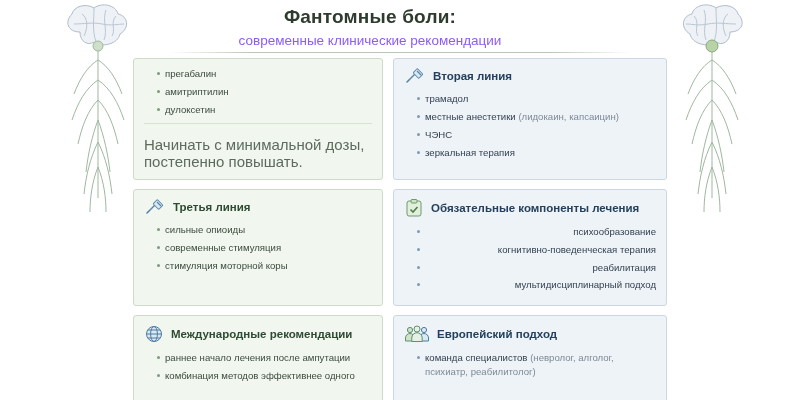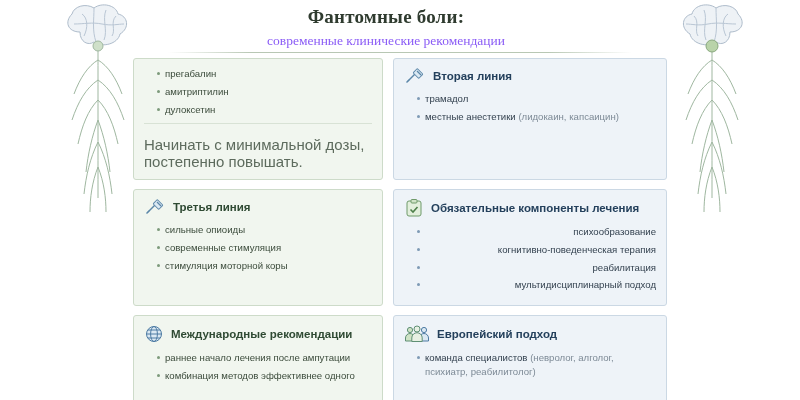--- a/index.html
+++ b/index.html
@@ -25,25 +25,24 @@
     position: absolute;
     top: 0;
     pointer-events: none;
   }
   .art-left { left: 58px; top: 2px; }
   .art-right { right: 48px; top: 2px; }
 
   
   .header {
     position: absolute;
-    left: 16px;
+    left: 0;
     top: 6px;
     width: 740px;
     text-align: center;
-    font-family: Liberation Serif, serif;
   }
   .title {
     font-size: 19px;
     font-weight: bold;
     color: #2f3b2f;
     letter-spacing: .2px;
   }
   .subtitle {
     font-size: 13.5px;
     color: #8b5cf6;
@@ -218,20 +217,22 @@
             <path d="M4 14 L11 7" stroke="#5b86a8" stroke-width="1.4" fill="none"></path>
             <rect x="10" y="3.5" width="8" height="6" rx="1" transform="rotate(45 14 6.5)" fill="#dbe9f3" stroke="#5b86a8"></rect>
             <path d="M2.5 15.5 L5 13" stroke="#5b86a8" stroke-width="1.4"></path>
             <path d="M13 4 L17 8" stroke="#5b86a8" stroke-width="1.2"></path>
           </svg>
           <div class="card-title">Вторая линия</div>
         </div>
         <ul class="items">
           <li><span>трамадол</span></li>
           <li><span>местные анестетики</span> <span class="muted">(лидокаин, капсаицин)</span></li>
+          <li><span>ЧЭНС</span></li>
+          <li><span>зеркальная терапия</span></li>
         </ul>
       </div>
 
     </div>
 
     <div class="row">
 
       <div class="card green" style="width:250px;">
         <div class="card-head">
           <svg class="icon" width="22" height="18" viewBox="0 0 22 18">

